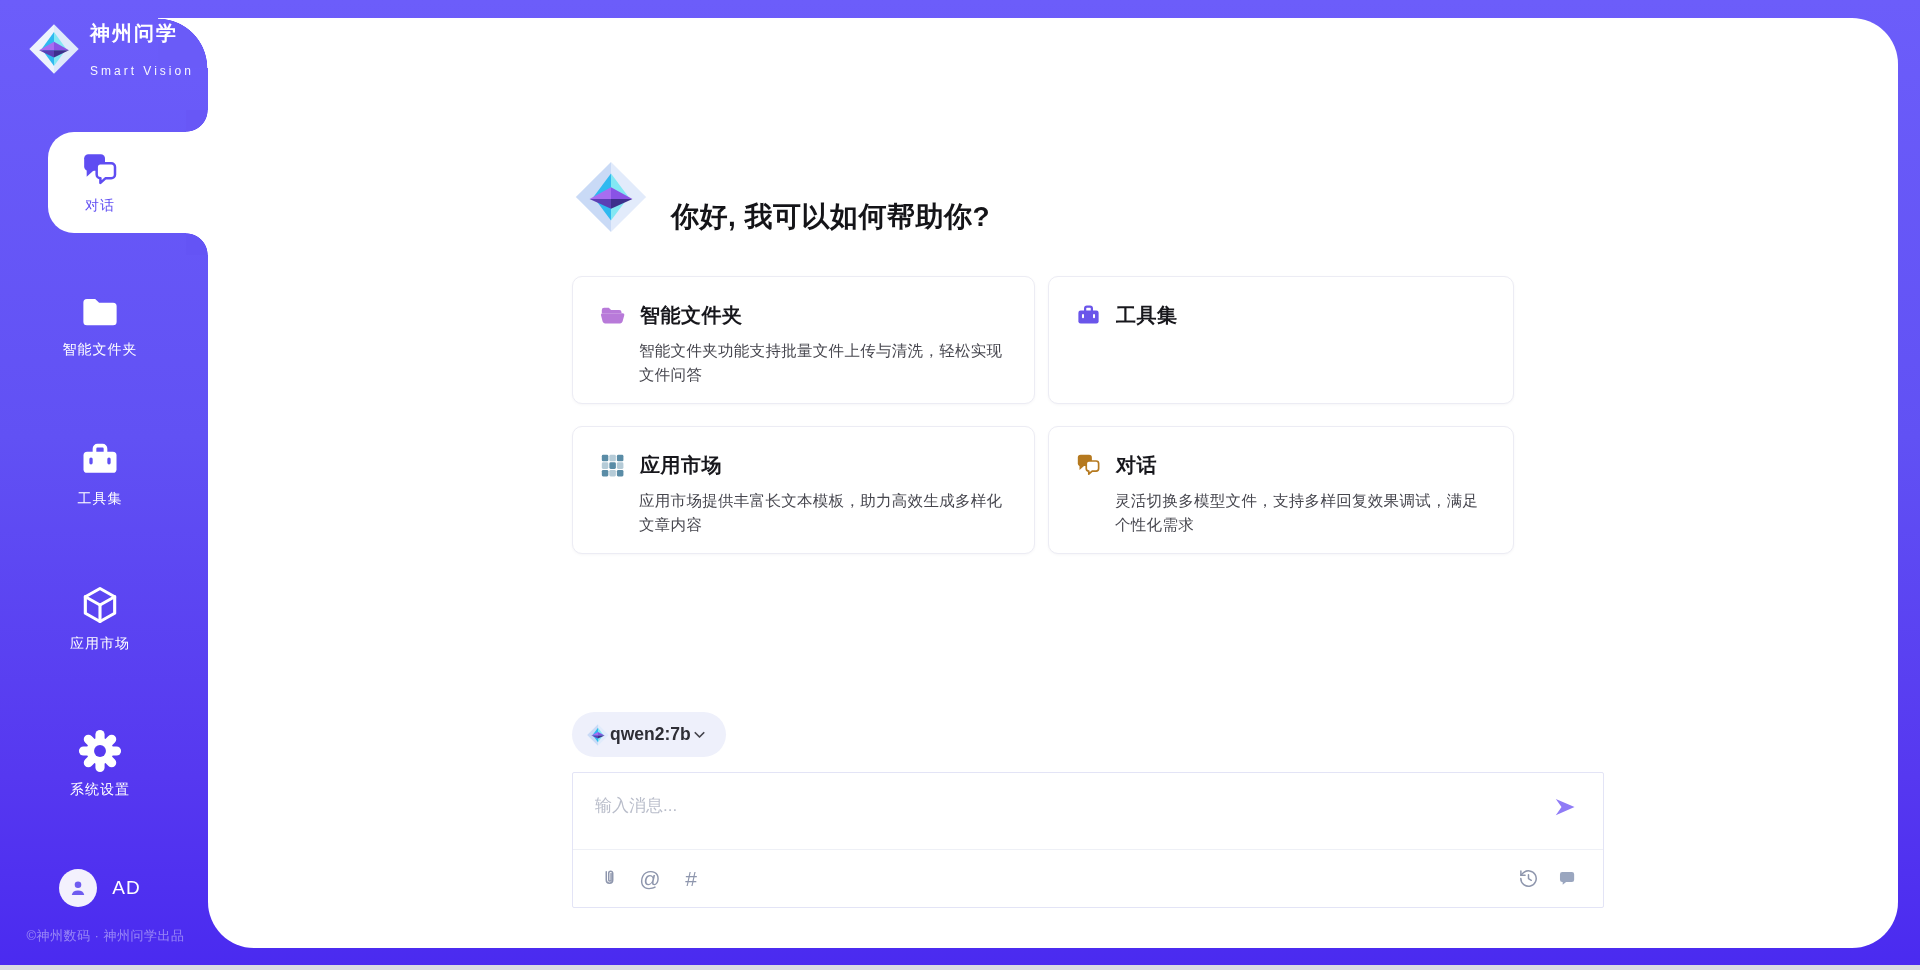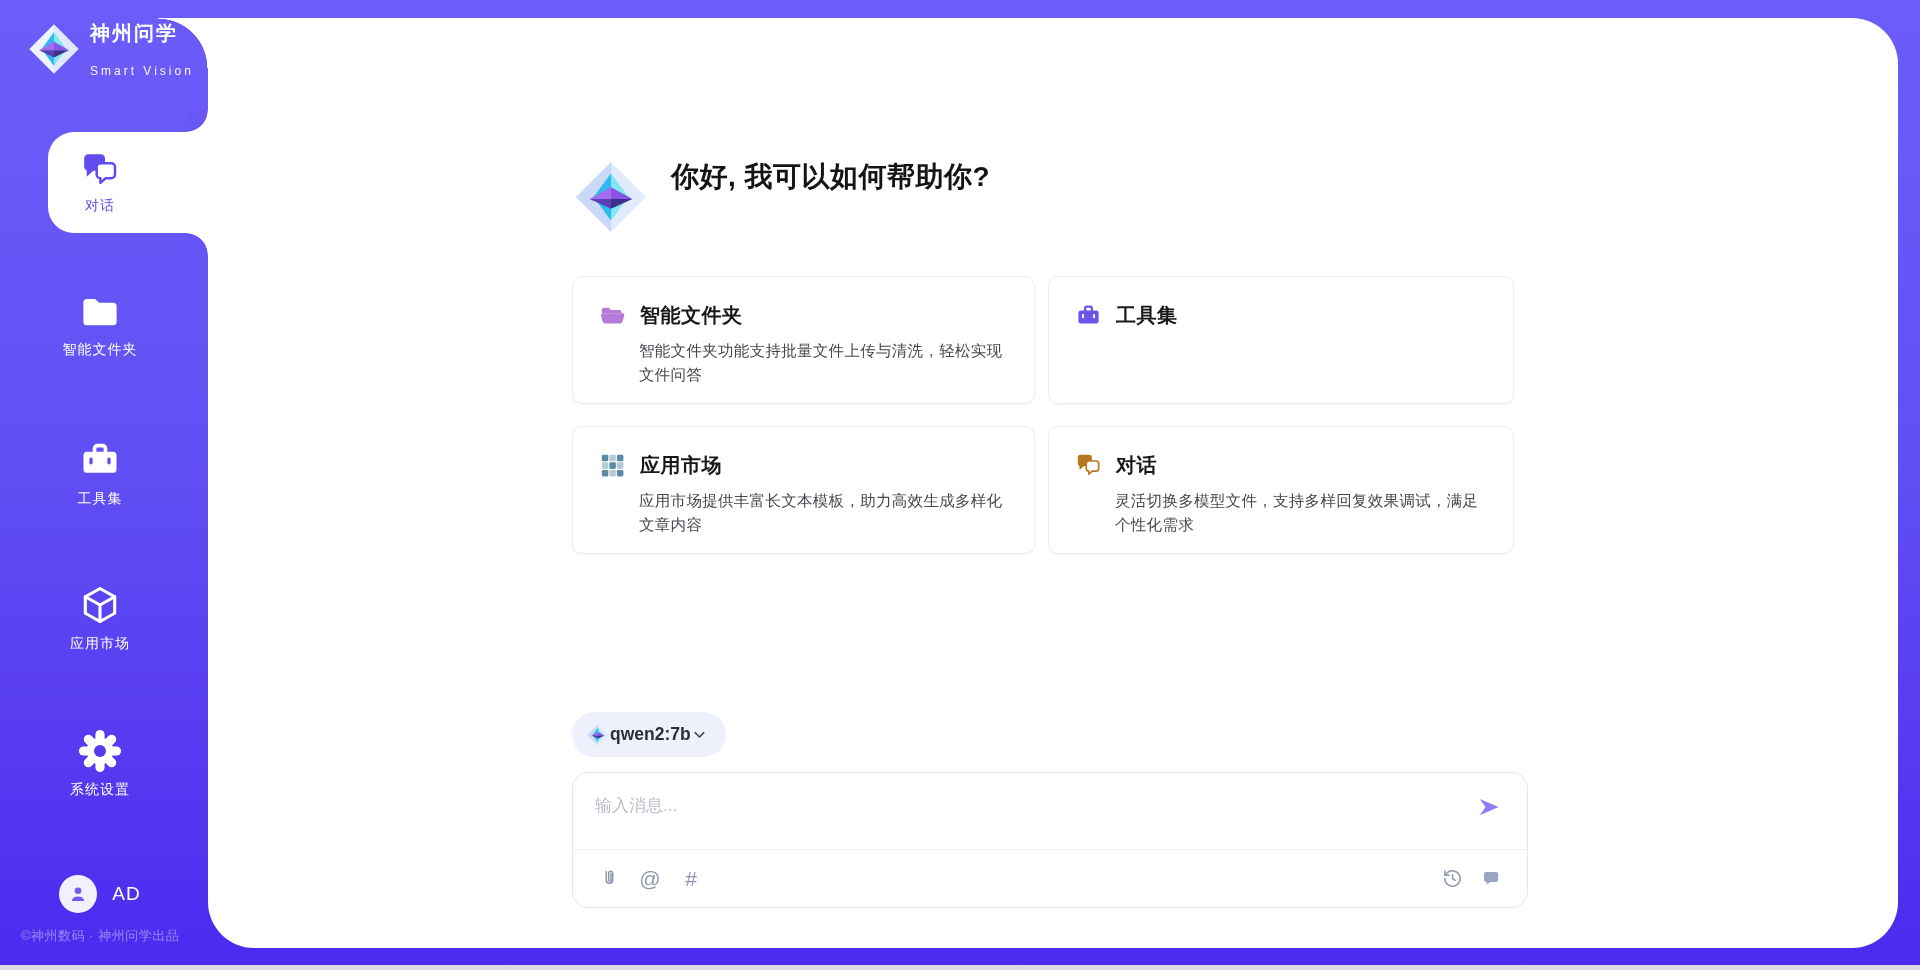--- a/index.html
+++ b/index.html
@@ -43,50 +43,50 @@
     position:absolute; left:0; width:200px; text-align:center; cursor:pointer;
     display:flex; flex-direction:column; align-items:center; gap:8px;
   }
   .nav-item-folder { top:291px; }
   .nav-item-tools  { top:438px; }
   .nav-item-market { top:583px; }
   .nav-item-settings { top:729px; }
   .nav-label { font-size:14px; color:#fff; letter-spacing:1px; }
 
   .user-row { position:absolute; left:0; top:869px; width:200px;
-    display:flex; align-items:center; justify-content:center; gap:15px; cursor:pointer;margin-top:6px; }
+    display:flex; align-items:center; justify-content:center; gap:15px; cursor:pointer; }
   .avatar { width:38px; height:38px; border-radius:50%; background:#f3f1fd;
     display:flex; align-items:center; justify-content:center; }
   .user-initials { color:#fff; font-size:19px; letter-spacing:1px; }
 
-  .copyright { position:absolute; left:21px; top:927px; width:195px; text-align:left;
+  .copyright { position:absolute; left:8px; top:927px; width:195px; text-align:center;
     font-size:13px; color:rgba(255,255,255,.42); letter-spacing:.5px; white-space:nowrap; }
 
   
-  .greeting { position:absolute; left:364px; top:140px; display:flex; align-items:flex-start; gap:21px; }
+  .greeting { position:absolute; left:364px; top:140px; display:flex; align-items:flex-end; gap:21px; }
   .greeting-title { font-size:28px; font-weight:800; color:#141418; letter-spacing:.5px; }
 
   .cards { position:absolute; left:364px; top:258px; display:grid;
     grid-template-columns:463px 466px; column-gap:13px; row-gap:22px; }
   .card {
     height:128px; background:#fff; border:1px solid #ececf4; border-radius:10px;
     padding:25px 20px 0 26px; cursor:pointer; box-shadow:0 1px 3px rgba(30,30,70,.04);
   }
   .card-head { display:flex; align-items:center; gap:14px; }
   .card-title { font-size:20px; font-weight:700; color:#17171c; letter-spacing:.5px; }
   .card-desc { margin-left:40px; margin-top:10px; font-size:15.5px; line-height:24px;
     color:#46464e; letter-spacing:.3px; }
 
   .model-pill { position:absolute; left:364px; top:694px; height:45px;
     display:inline-flex; align-items:center; padding:0 18px 0 14px;
     background:#eef0fb; border-radius:23px; cursor:pointer; }
   .model-name { font-size:17.5px; color:#2e2e36; font-weight:600; }
 
-  .composer { position:absolute; left:364px; top:754px; width:956px; height:136px;
-    background:#fff; border:1.5px solid #e3e4f6; border-radius:16px; }
+  .composer { position:absolute; left:364px; top:754px; width:1032px; height:136px;
+    background:#fff; border:1.5px solid #e3e4f6; border-radius:2px; }
   .composer-input-row { position:absolute; left:0; top:0; right:0; height:76px; }
   .composer-input { position:absolute; left:22px; top:17px; width:820px; height:32px;
     border:none; outline:none; font-size:17px; color:#333; background:transparent;
     font-family:"Liberation Sans","DejaVu Sans",sans-serif; }
   .composer-input::placeholder { color:#b9bdca; }
   .send-btn { position:absolute; right:24px; top:20px; width:28px; height:28px;
     border:none; background:transparent; cursor:pointer; display:flex;
     align-items:center; justify-content:center; }
   .composer-divider { position:absolute; left:0; right:0; top:76px; height:0;
     border-top:1px solid #eef0f6; }

